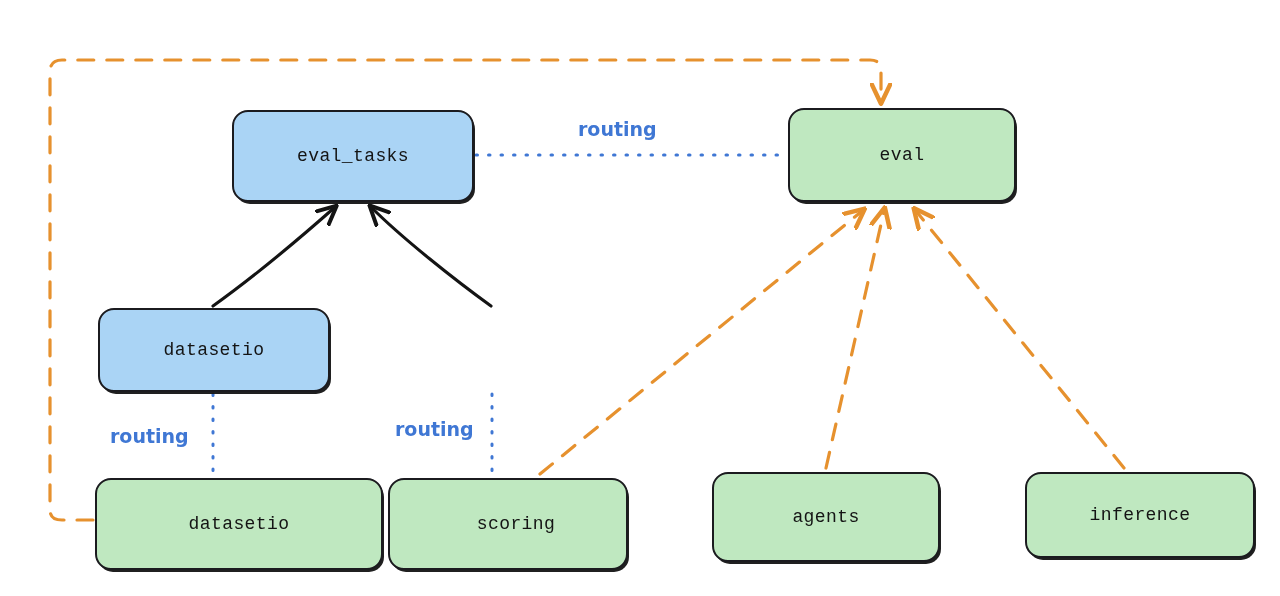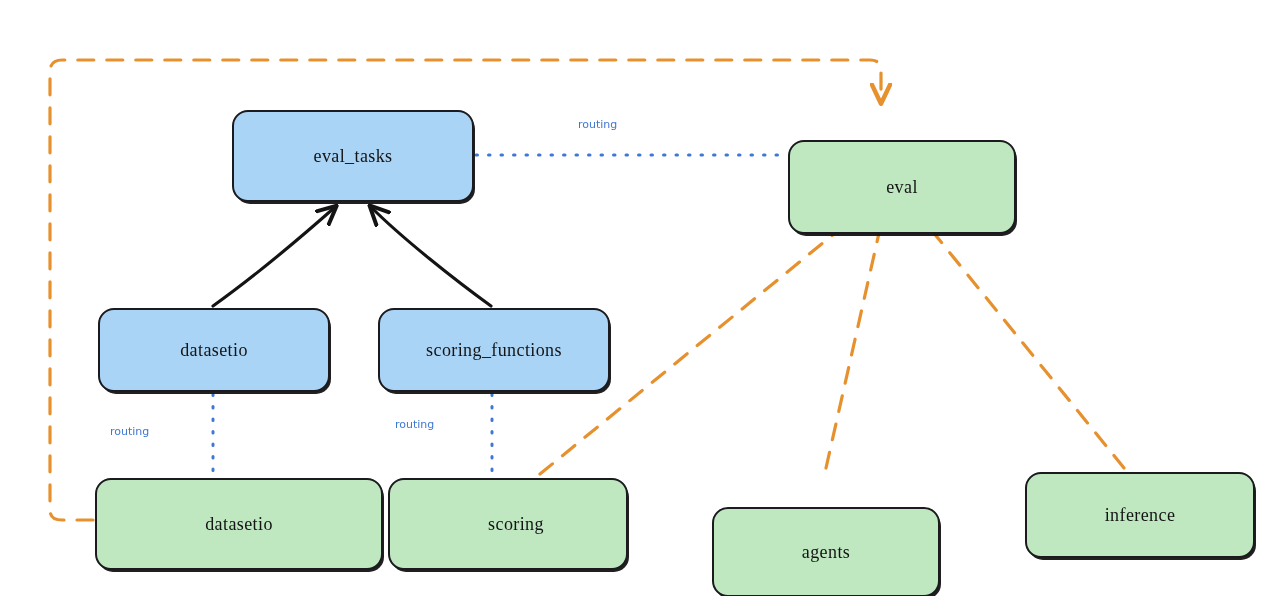--- a/index.html
+++ b/index.html
@@ -31,33 +31,34 @@
     border: 2.6px solid #1b1b1f;
     border-radius: 16px;
     display: flex;
     align-items: center;
     justify-content: center;
     box-shadow: 2px 3px 0px -1px rgba(20,20,20,0.95);
   }
   .node.blue  { background: #aad4f5; }
   .node.green { background: #bfe8c0; }
   .node-label {
-    font-family: Liberation Serif, serif;
+    font-family: Liberation Mono, monospace;
     font-size: 18px;
     color: #141414;
     letter-spacing: 0.4px;
     white-space: nowrap;
     pointer-events: none;
   }
   .edge-label {
     position: absolute;
     font-family: "DejaVu Sans", sans-serif;
-    font-size: 11px;
+    font-size: 19px;
     color: #3f77d4;
     white-space: nowrap;
+    font-weight: bold;
   }
 </style>
 </head>
 <body>
 
 <div id="canvas">
 
   <svg id="edge-layer" viewBox="0 0 1280 596" xmlns="http://www.w3.org/2000/svg">
 
     <defs>
@@ -104,41 +105,38 @@
     <g>
       <path d="M 93 520 L 62 520 C 52 520 50 516 50 508 L 50 72 C 50 64 54 60 62 60 L 870 60 C 878 60 881 64 881 72 L 881 100" fill="none" stroke="#e6912e" stroke-width="3.2" stroke-linecap="round" stroke-linejoin="round" stroke-dasharray="16 13" marker-end="url(#arrow-orange)"></path>
     </g>
 
   </svg>
 
   <div class="node blue" style="left:232px; top:110px; width:242px; height:92px;">
     <span class="node-label">eval_tasks</span>
   </div>
 
-  <div class="node green" style="left:788px; top:108px; width:228px; height:94px;margin-top:32px;">
+  <div class="node green" style="left:788px; top:108px; width:228px; height:94px;">
     <span class="node-label">eval</span>
   </div>
 
   <div class="node blue" style="left:98px; top:308px; width:232px; height:84px;">
     <span class="node-label">datasetio</span>
   </div>
 
-  <div class="node blue" style="left:378px; top:308px; width:232px; height:84px;">
-    <span class="node-label">scoring_functions</span>
-  </div>
 
   <div class="node green" style="left:95px; top:478px; width:288px; height:92px;">
     <span class="node-label">datasetio</span>
   </div>
 
   <div class="node green" style="left:388px; top:478px; width:240px; height:92px;padding-left:16px;">
     <span class="node-label">scoring</span>
   </div>
 
-  <div class="node green" style="left:712px; top:472px; width:228px; height:90px;margin-top:35px;">
+  <div class="node green" style="left:712px; top:472px; width:228px; height:90px;">
     <span class="node-label">agents</span>
   </div>
 
   <div class="node green" style="left:1025px; top:472px; width:230px; height:86px;">
     <span class="node-label">inference</span>
   </div>
 
   <span class="edge-label" style="left:578px; top:118px;">routing</span>
 
   <span class="edge-label" style="left:110px; top:425px;">routing</span>

